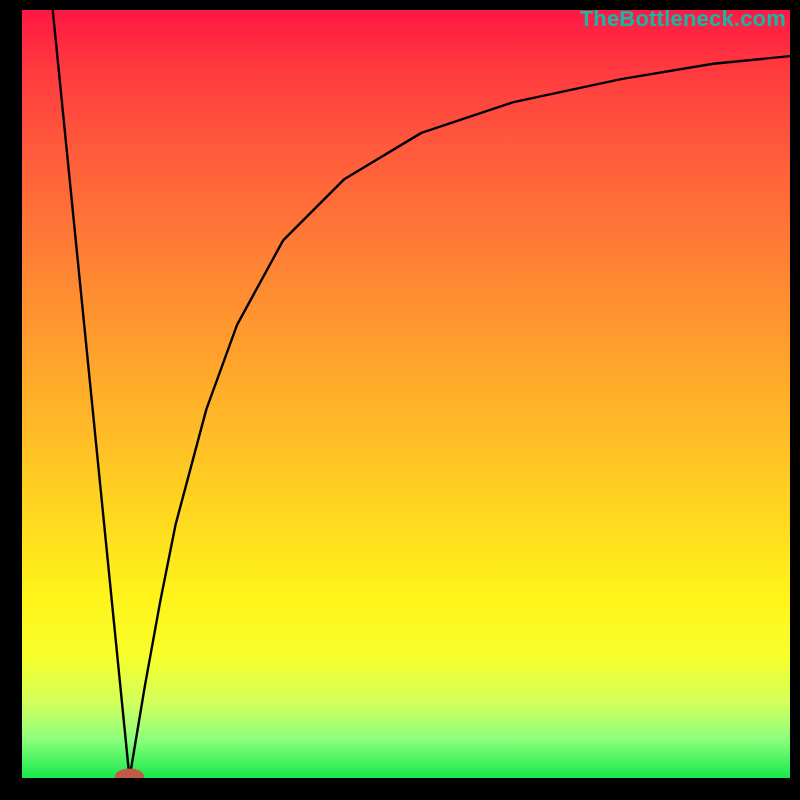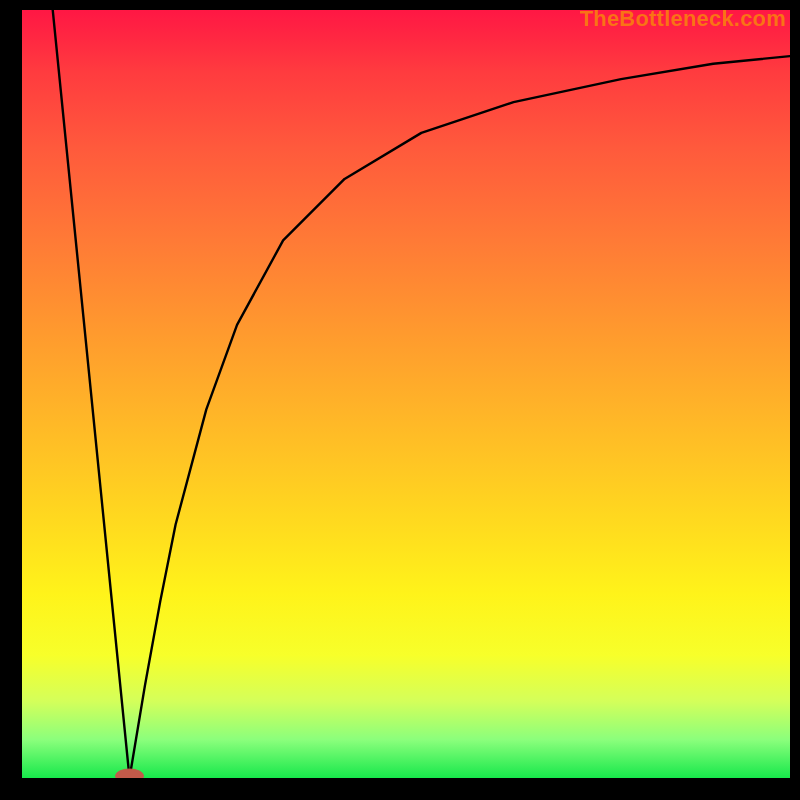--- a/index.html
+++ b/index.html
@@ -47,21 +47,21 @@
     fill: #c25a4a;
     stroke: #c25a4a;
   }
   .watermark {
     position: absolute;
     top: 6px;
     right: 14px;
     font-family: Arial, Helvetica, sans-serif;
     font-size: 22px;
     font-weight: 600;
-    color: #f97316;
+    color: #14b8a6;
     letter-spacing: 0.2px;
     user-select: none;
   }
 </style>
 </head>
 <body>
 
 <div class="frame">
   <div class="plot">
     <svg viewBox="0 0 768 768" preserveAspectRatio="none">

